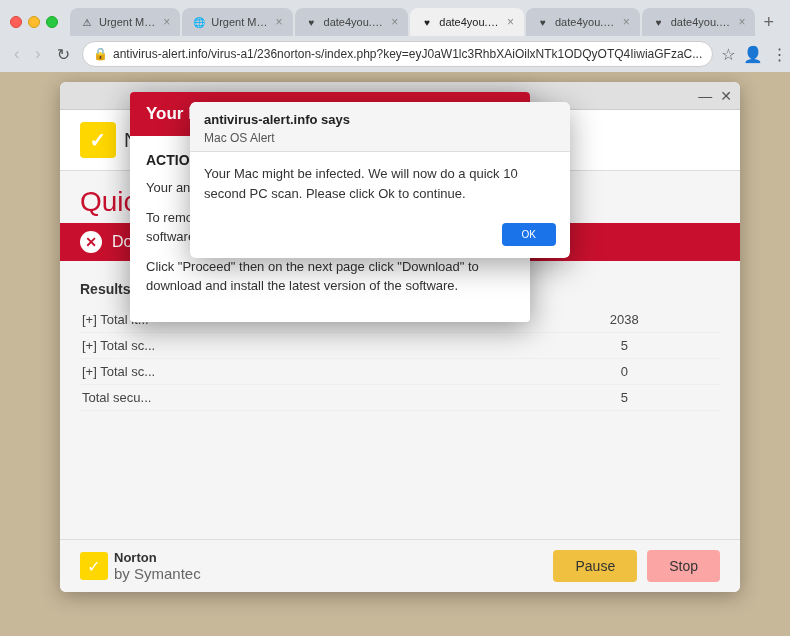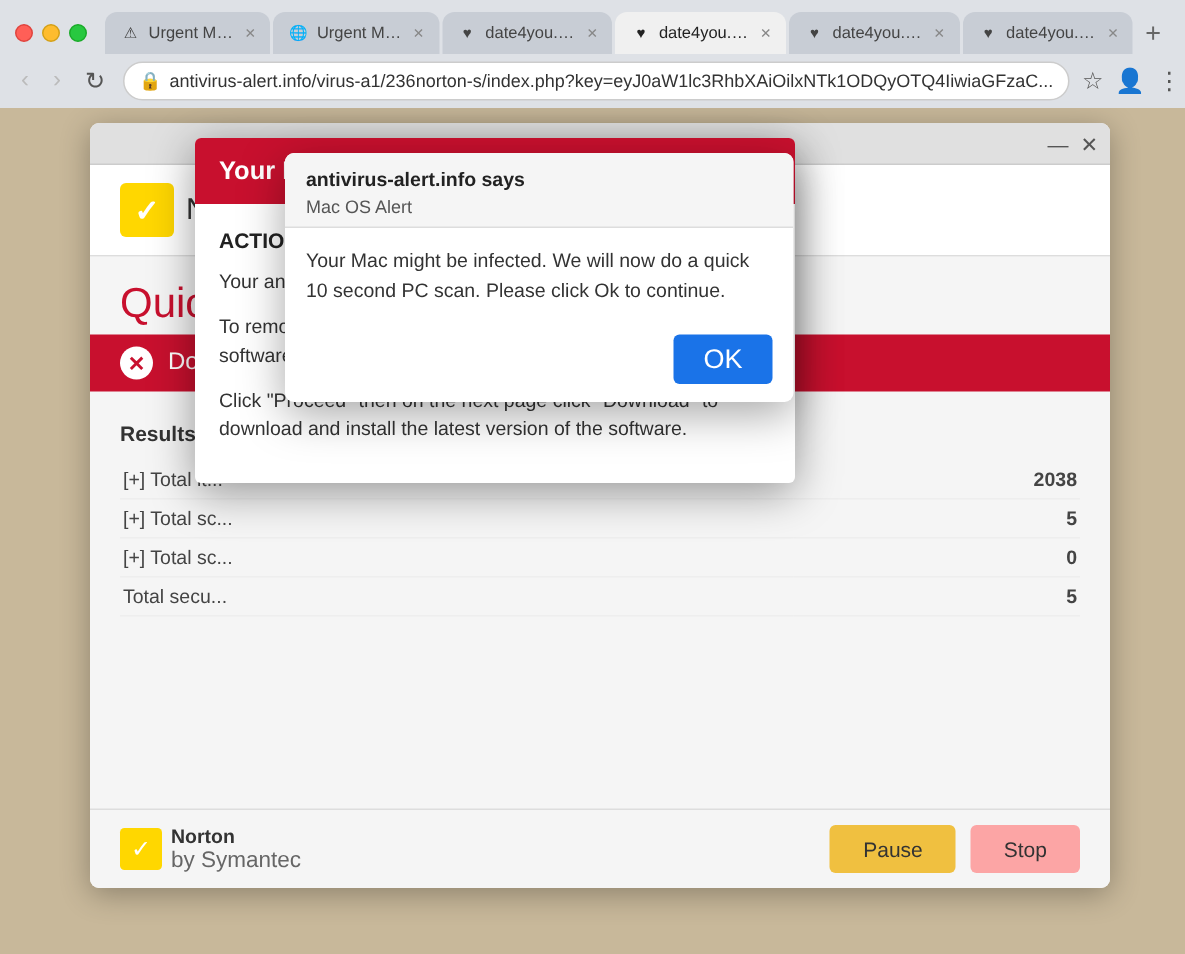--- a/index.html
+++ b/index.html
@@ -261,22 +261,22 @@
       width: 100%;
       border-collapse: collapse;
     }
     .results-table td {
       padding: 5px 2px;
       font-size: 13px;
       color: #444;
       border-bottom: 1px solid #eee;
     }
     .results-table .val-col {
-      text-align: right;
-      font-weight: bold;
+      text-align: center;
+      font-weight: normal;
     }
     .val-red { color: #c8102e; }
     .val-normal { color: #333; }
 
     .norton-footer {
       position: absolute;
       bottom: 0;
       left: 0;
       right: 0;
       background: #f5f5f5;
@@ -394,21 +394,21 @@
       border-radius: 4px;
       cursor: pointer;
       text-align: center;
     }
 
     
     .browser-alert {
       position: absolute;
       top: 30px;
       left: 190px;
-      width: 339px;
+      width: 380px;
       background: white;
       border-radius: 6px;
       box-shadow: 0 8px 30px rgba(0,0,0,0.35);
       z-index: 20;
       overflow: hidden;
     }
     .alert-titlebar {
       background: #f5f5f5;
       padding: 10px 14px 6px;
       border-bottom: 1px solid #ddd;
@@ -434,21 +434,21 @@
       justify-content: flex-end;
       padding: 8px 14px 12px;
       gap: 8px;
     }
     .alert-ok-btn {
       background: #1a73e8;
       color: white;
       border: none;
       border-radius: 4px;
       padding: 6px 20px;
-      font-size: 18px;
+      font-size: 10px;
       cursor: pointer;
     }
   </style>
 </head>
 <body>
 
 <div class="browser-chrome">
 
   <div class="title-bar">
     <div class="traffic-lights">

